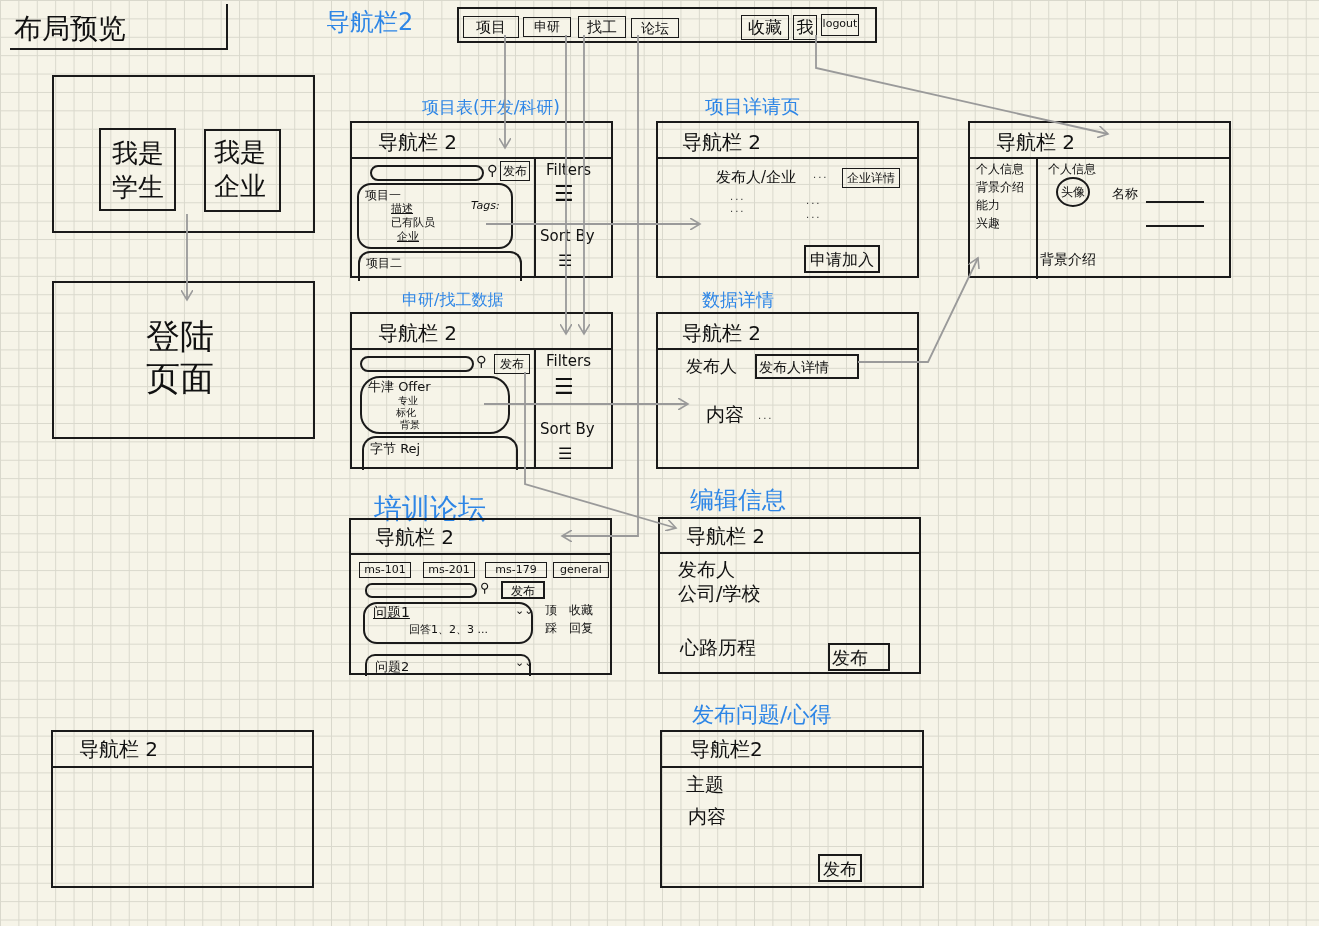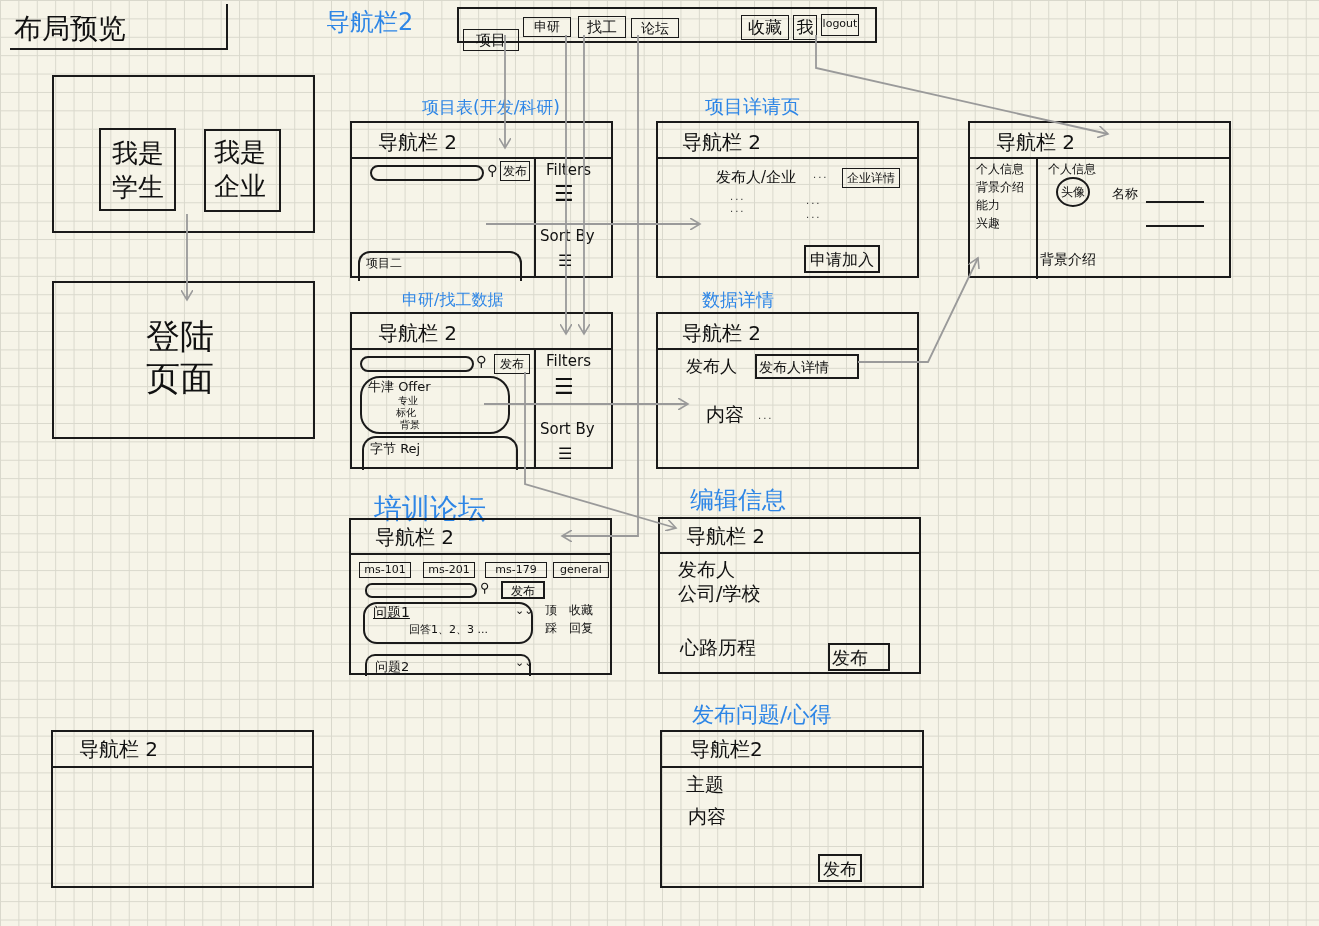--- a/index.html
+++ b/index.html
@@ -26,21 +26,21 @@
 </style>
 </head>
 <body>
 
 <div class="abs" style="left:10px;top:4px;width:218px;height:46px;border-right:2px solid #1a1a1a;border-bottom:2px solid #1a1a1a;box-sizing:border-box;">
   <span class="t" style="left:4px;top:6px;font-size:28px;">布局预览</span>
 </div>
 
 <span class="blue" style="left:326px;top:6px;font-size:24px;">导航栏2</span>
 <div class="frame" style="left:457px;top:7px;width:420px;height:36px;">
-  <div class="box" style="left:4px;top:7px;width:56px;height:22px;font-size:15px;line-height:20px;margin-top:13px;">项目</div>
+  <div class="box" style="left:4px;top:7px;width:56px;height:22px;font-size:15px;line-height:20px;">项目</div>
   <div class="box" style="left:64px;top:8px;width:48px;height:20px;font-size:13px;line-height:18px;">申研</div>
   <div class="box" style="left:119px;top:7px;width:48px;height:22px;font-size:15px;line-height:20px;">找工</div>
   <div class="box" style="left:172px;top:9px;width:48px;height:20px;font-size:14px;line-height:18px;">论坛</div>
   <div class="box" style="left:282px;top:6px;width:48px;height:25px;font-size:17px;line-height:23px;">收藏</div>
   <div class="box" style="left:334px;top:6px;width:24px;height:25px;font-size:17px;line-height:23px;">我</div>
   <div class="box" style="left:362px;top:5px;width:38px;height:22px;font-size:11px;line-height:18px;">logout</div>
 </div>
 
 <div class="frame" style="left:52px;top:75px;width:263px;height:158px;">
   <div class="box" style="left:45px;top:51px;width:77px;height:83px;border-width:2px;">
@@ -67,20 +67,27 @@
     <span style="left:26px;top:6px;">导航栏 2</span>
   </div>
   <div class="pill" style="left:18px;top:42px;width:114px;height:16px;border-radius:8px;"></div>
   <span class="t" style="left:135px;top:39px;font-size:14px;">⚲</span>
   <div class="box" style="left:148px;top:38px;width:30px;height:20px;font-size:12px;line-height:18px;">发布</div>
   <div class="abs" style="left:182px;top:36px;width:2px;height:118px;background:#1a1a1a;"></div>
   <span class="t" style="left:194px;top:38px;font-size:15px;">Filters</span>
   <span class="t" style="left:202px;top:60px;font-size:22px;line-height:22px;">☰</span>
   <span class="t" style="left:188px;top:104px;font-size:15px;">Sort By</span>
   <span class="t" style="left:206px;top:128px;font-size:16px;">☰</span>
+  <div class="pill" style="left:5px;top:60px;width:156px;height:66px;">
+    <span class="t" style="left:6px;top:2px;font-size:12px;">项目一</span>
+    <span class="t" style="left:32px;top:16px;font-size:11px;text-decoration:underline;">描述</span>
+    <span class="t" style="left:32px;top:30px;font-size:11px;">已有队员</span>
+    <span class="t" style="left:38px;top:44px;font-size:11px;text-decoration:underline;">企业</span>
+    <span class="t" style="left:112px;top:14px;font-size:11px;font-style:italic;">Tags:</span>
+  </div>
   <div class="pill" style="left:6px;top:128px;width:164px;height:30px;border-bottom:none;border-radius:12px 12px 0 0;">
     <span class="t" style="left:6px;top:2px;font-size:12px;">项目二</span>
   </div>
 </div>
 
 <span class="blue" style="left:705px;top:94px;font-size:19px;">项目详请页</span>
 <div class="frame" style="left:656px;top:121px;width:263px;height:157px;">
   <div class="hdr" style="height:36px;">
     <span style="left:24px;top:6px;">导航栏 2</span>
   </div>

